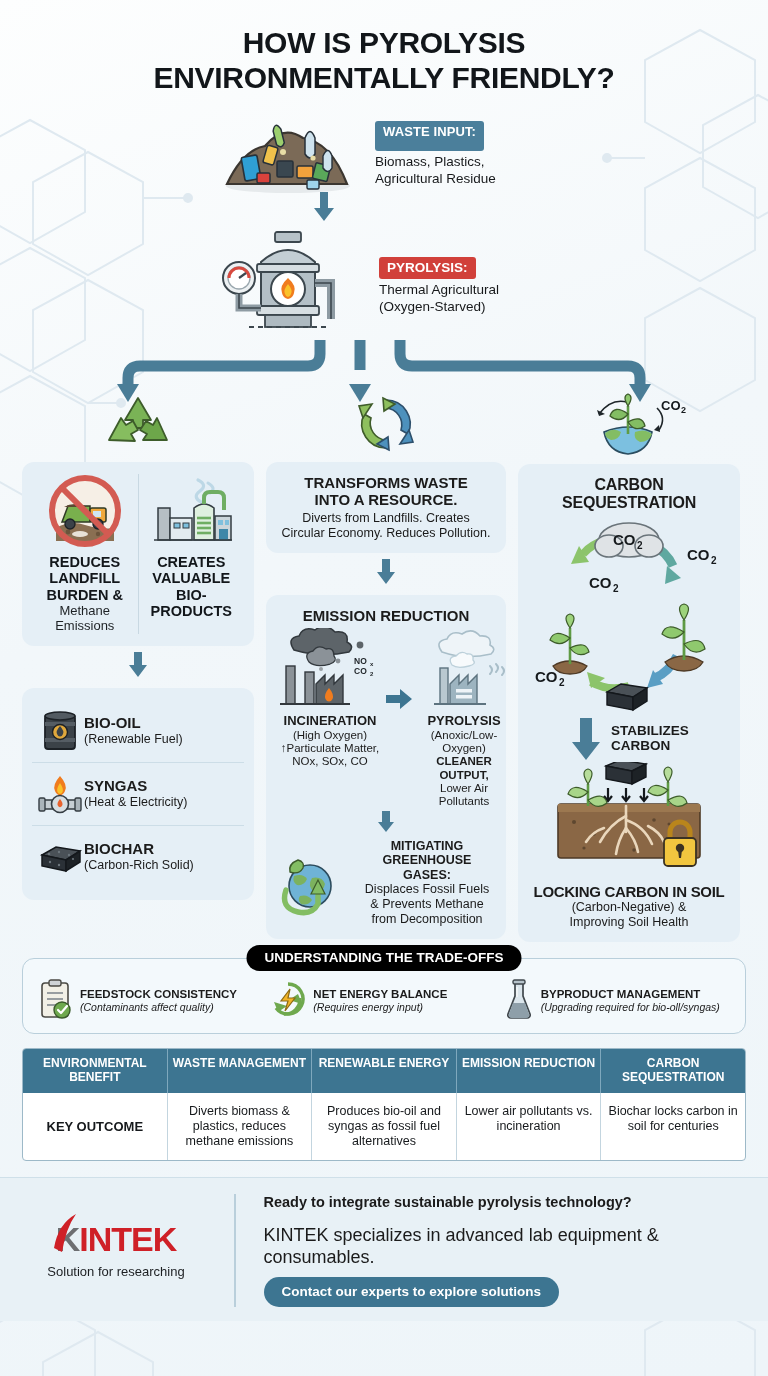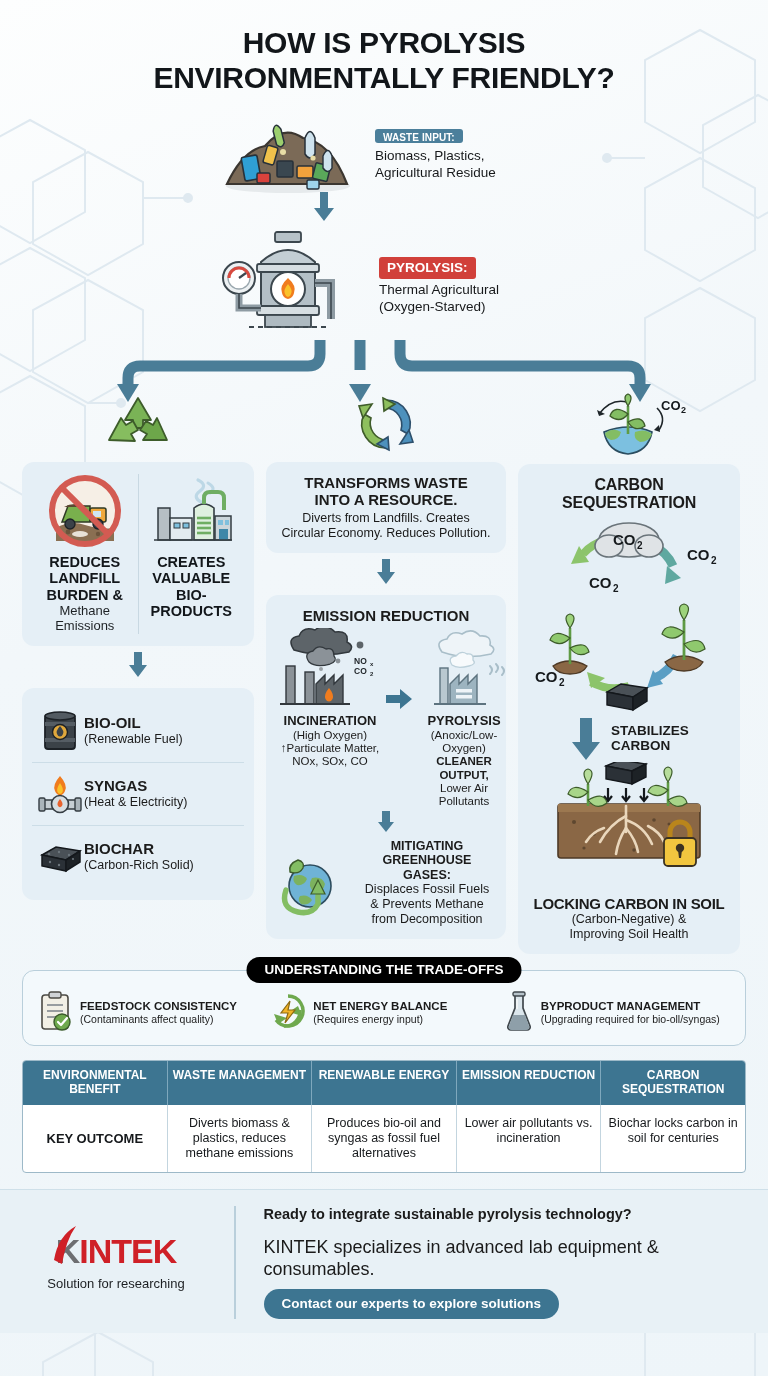--- a/index.html
+++ b/index.html
@@ -23,21 +23,21 @@
   
   .title-wrap { padding:26px 30px 4px; text-align:center; }
   .title-line { font-size:30px; font-weight:bold; letter-spacing:-0.3px;
     line-height:1.16; color:#12161a; }
 
   
   .waste-row { display:flex; justify-content:center; align-items:center; gap:12px;
     margin-top:16px; }
   .waste-text { width:180px; }
   .badge-blue { display:inline-block; background:#4b7f9b; color:#fff;
-    font-weight:bold; font-size:10px; padding:3px 8px 0; border-radius:3px;
+    font-weight:bold; font-size:13px; padding:3px 8px 12px; border-radius:3px;
     letter-spacing:0.1px; }
   .badge-red { display:inline-block; background:#d1403a; color:#fff;
     font-weight:bold; font-size:13.5px; padding:3px 8px 4px; border-radius:3px; }
   .sub-text { font-size:13.5px; line-height:1.25; margin-top:3px; color:#17191b; }
 
   
   .reactor-row { display:flex; justify-content:center; align-items:center; gap:10px;
     margin-top:2px; }
   .reactor-text { width:180px; }
 
@@ -84,21 +84,21 @@
 
   
   .tradeoffs { margin:16px 22px 0; border:1.5px solid #b9cfdb; border-radius:12px;
     background:#f3f9fc; padding:20px 14px 12px; position:relative; }
   .to-pill { position:absolute; top:-14px; left:50%; transform:translateX(-50%);
     background:#000000; color:#fff; font-weight:bold; font-size:13.5px;
     padding:5px 18px 6px; border-radius:15px; white-space:nowrap; }
   .to-items { display:flex; gap:6px; }
   .to-item { flex:1; display:flex; align-items:center; gap:7px; }
   .to-h { font-size:11.5px; font-weight:bold; line-height:1.15; }
-  .to-s { font-size:10.5px; line-height:1.15; }
+  .to-s { font-size:10.5px; line-height:1.15;font-style:italic; }
 
   
   .tbl { margin:14px 22px 0; border:1.5px solid #9db9c8; border-radius:4px;
     overflow:hidden; background:#fff; }
   .tbl-row { display:flex; }
   .tbl-head .th { background:#3d7591; color:#fff; font-weight:bold; font-size:12px;
     line-height:1.16; text-align:center; padding:8px 4px; flex:1;
     border-right:1px solid #7fa8bd; }
   .tbl-head .th:last-child { border-right:none; }
   .tbl-body .td { font-size:12.5px; line-height:1.2; text-align:center;
@@ -591,21 +591,21 @@
               <path d="M134 20 q-8 -13 0 -15 q8 2 0 15z" fill="#b7dd9b" stroke="#3d5c2a" stroke-width="1.2"></path>
             </g>
             <g>
               <path d="M136 78 v-8 a10 10 0 0 1 20 0 v8" fill="none" stroke="#b9851c" stroke-width="5"></path>
               <rect x="130" y="76" width="32" height="28" rx="4" fill="#f2c63f" stroke="#3b3222" stroke-width="1.8"></rect>
               <circle cx="146" cy="86" r="4.2" fill="#3b3222"></circle>
               <path d="M144 88 h4 l-1 8 h-2 z" fill="#3b3222"></path>
             </g>
           </svg>
 
-          <div class="r-foot-h" style="margin-top:14px">LOCKING CARBON IN SOIL</div>
+          <div class="r-foot-h" style="margin-top:2px">LOCKING CARBON IN SOIL</div>
           <div class="r-foot-b">(Carbon-Negative) &amp;</div>
           <div class="r-foot-b">Improving Soil Health</div>
         </div>
       </div>
     </div>
 
     <div class="tradeoffs">
       <div class="to-pill">UNDERSTANDING THE TRADE-OFFS</div>
       <div class="to-items">
         <div class="to-item">

